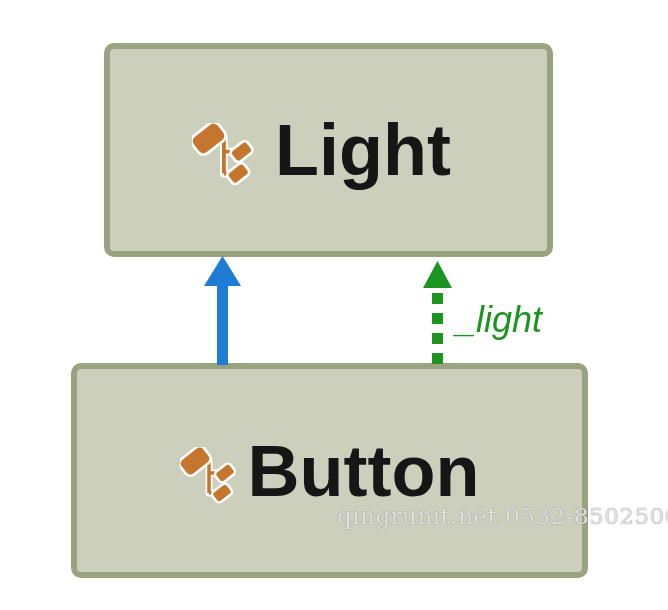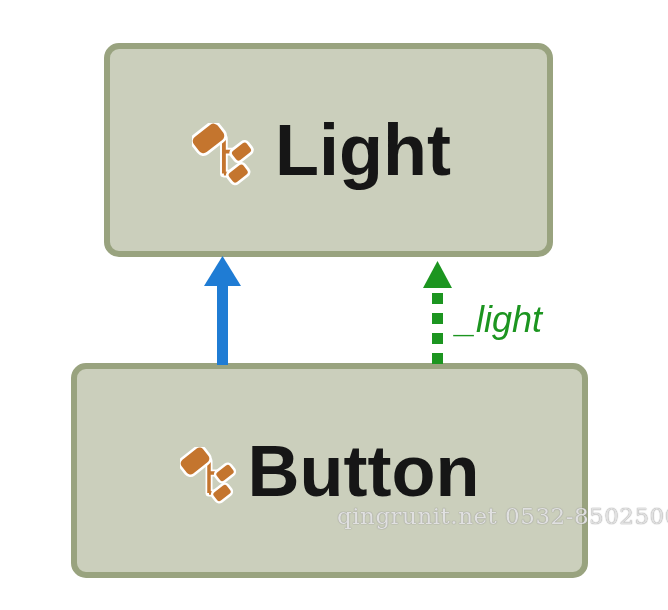--- a/index.html
+++ b/index.html
@@ -16,21 +16,21 @@
   html,body{margin:0;padding:0;}
   body{background:#fff;font-family:"Liberation Sans",sans-serif;}
   .canvas{
     position:relative;width:668px;height:610px;overflow:hidden;
     background:var(--background);
   }
   .node{
     position:absolute;box-sizing:border-box;
     background:var(--node-fill);
     border:6px solid var(--node-border);
-    border-radius:15px;
+    border-radius:10px;
     display:flex;align-items:center;justify-content:center;
   }
   .node-light{left:104px;top:43px;width:449px;height:214px;gap:17px;padding-right:14px;}
   .node-button{left:71px;top:363px;width:517px;height:215px;gap:8px;padding-right:0;}
   .node .icon{flex:0 0 auto;transform:translateY(8px);}
   .node-label{
     font-size:72px;font-weight:bold;line-height:1;
     color:var(--node-text);white-space:nowrap;
   }
   .icon-rect{fill:var(--icon-orange);stroke:var(--icon-outline);stroke-width:2.5px;}

